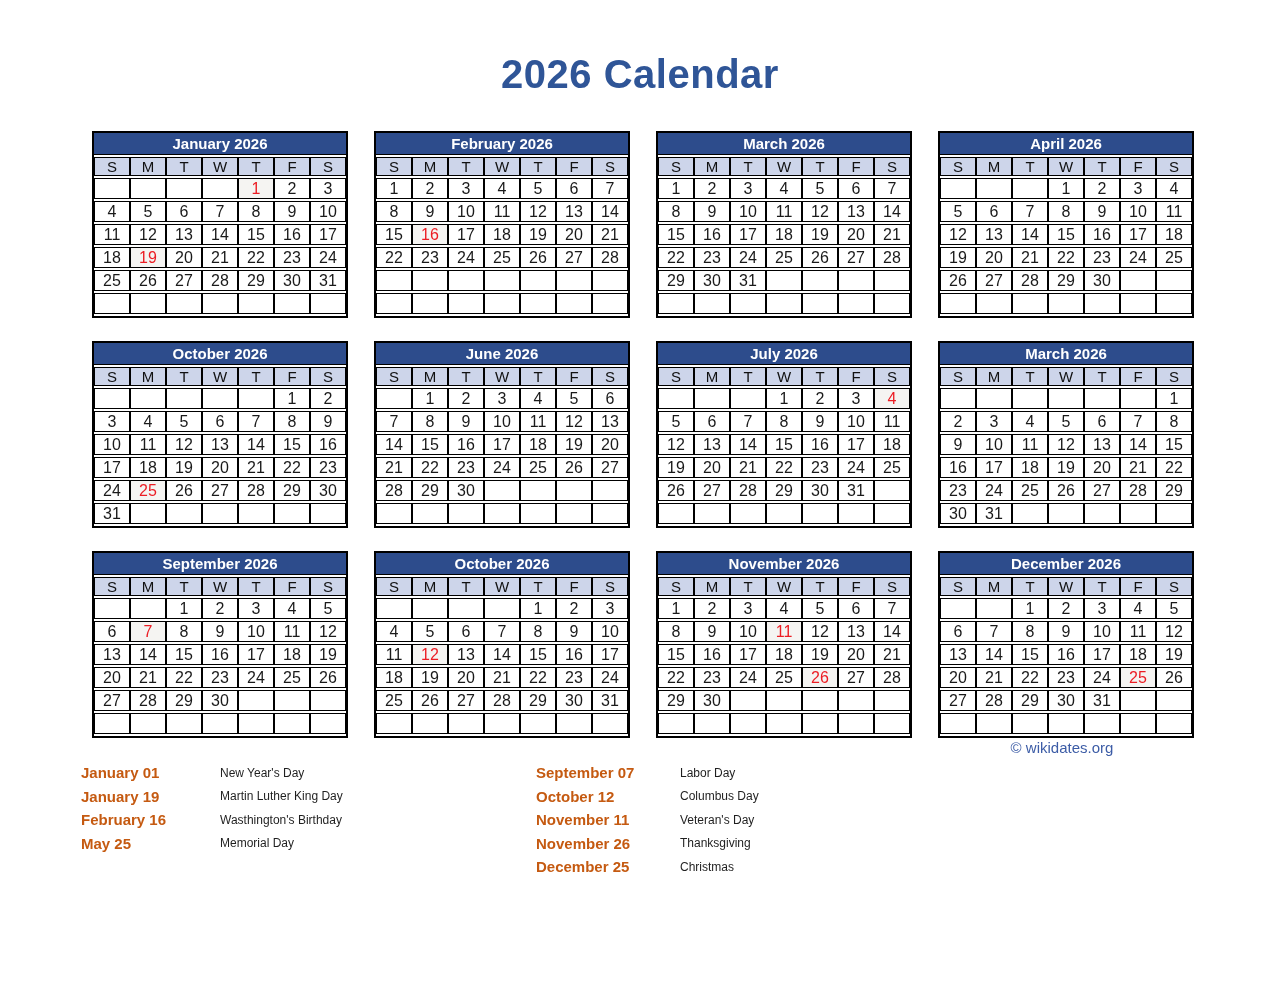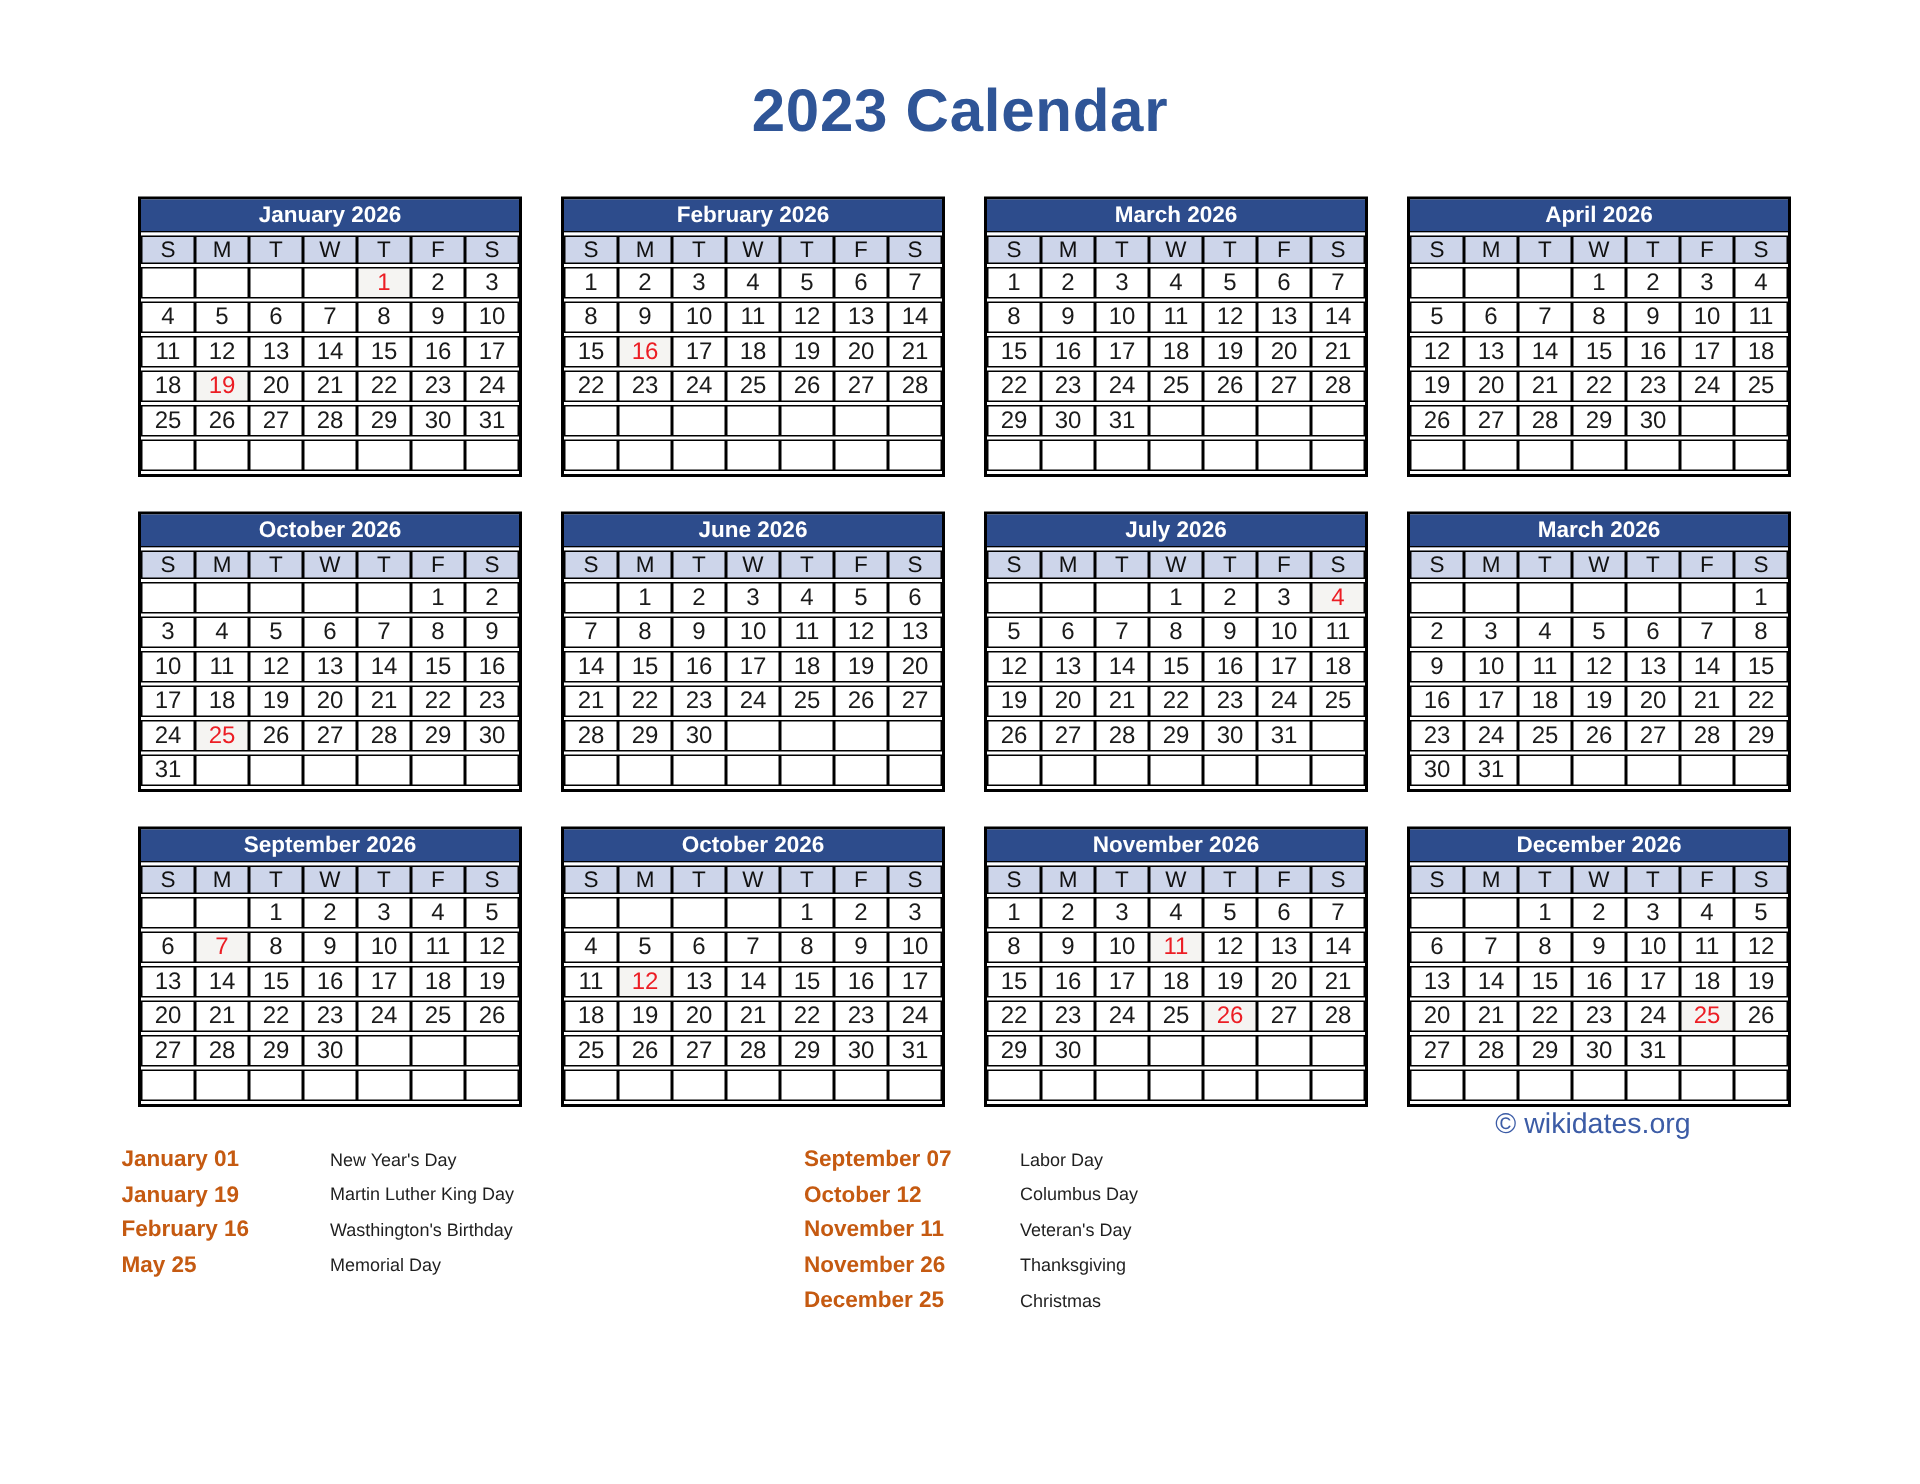--- a/index.html
+++ b/index.html
@@ -33,39 +33,39 @@
   }
   .month-table td{
     border:1px solid #000;height:19px;padding:0;
     font-size:16px;text-align:center;vertical-align:middle;color:#1a1a1a;
     background:#fff;
   }
   .month-table td.red{color:#EC1D24;background:#F5F4F2;}
 
   .attribution{
     position:absolute;left:938px;top:739px;width:248px;
-    text-align:center;font-size:19px;color:#3C5CA6;
+    text-align:center;font-size:15px;color:#3C5CA6;
   }
 
   .holidays{position:absolute;left:81px;top:761px;width:1090px;height:120px;}
   .holiday-col{position:absolute;top:0;}
   .holiday-col.left{left:0;}
   .holiday-col.right{left:455px;}
   .holiday-row{display:flex;align-items:center;height:23.5px;}
   .holiday-date{font-weight:bold;color:#C55A11;font-size:15px;flex:0 0 auto;}
   .holiday-col.left .holiday-date{width:139px;}
   .holiday-col.right .holiday-date{width:144px;}
   .holiday-name{color:#1f1f1f;font-size:12px;}
 </style>
 </head>
 <body>
 
 <div class="page">
 
-  <div class="page-title">2023 Calendar</div>
+  <div class="page-title">2026 Calendar</div>
 
   <div class="months-grid" id="months-grid">
       <div class="month">
         <div class="month-title">January 2026</div>
         <table class="month-table">
           <thead>
             <tr>
               <th>S</th>
               <th>M</th>
               <th>T</th>

